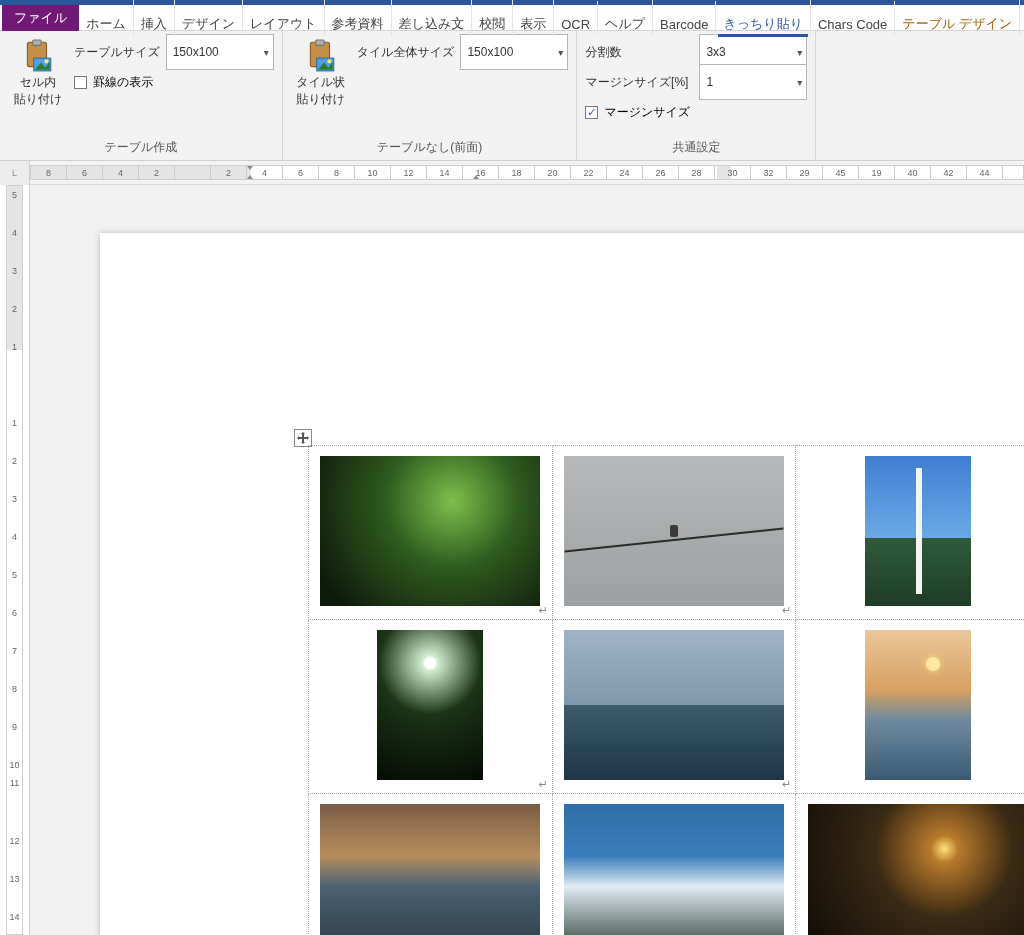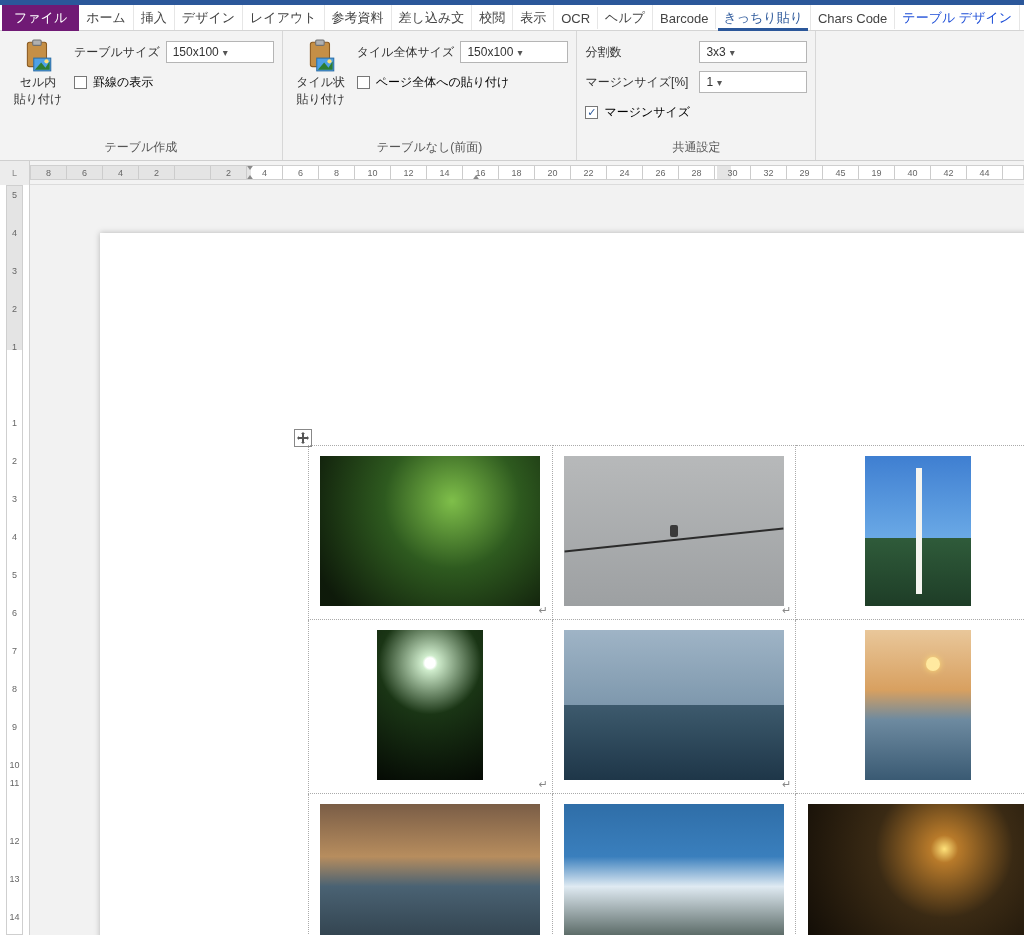--- a/index.html
+++ b/index.html
@@ -23,21 +23,21 @@
     align-items: center;
     height: 26px;
     background: #fff;
     border-bottom: 1px solid #d4d4d4;
     padding-left: 2px;
     font-size: 13px;
     color: #444;
     white-space: nowrap;
   }
   .tab {
-    padding: 4px 7px 3px 7px;
+    padding: 16px 7px 3px 7px;
     cursor: pointer;
     position: relative;
     border-right: 1px solid #e6e6e6;
   }
   .tab.file {
     background: #701a75;
     color: #fff;
     padding: 4px 12px;
     border-right: none;
   }
@@ -45,21 +45,21 @@
     color: #2b579a;
     font-weight: 500;
   }
   .tab.active::after {
     content: "";
     position: absolute;
     left: 2px; right: 2px; bottom: -1px;
     height: 3px;
     background: #2b579a;
   }
-  .tab.blue { color: #1d4ed8; }
+  .tab.blue { color: #a16207; }
   
   .ribbon {
     display: flex;
     height: 130px;
     background: #f3f3f3;
     border-bottom: 1px solid #cfcfcf;
   }
   .ribbon-group {
     display: flex;
     flex-direction: column;
@@ -107,23 +107,24 @@
     height: 22px;
   }
   .ctrl-label {
     font-size: 12px;
     color: #333;
     min-width: 108px;
   }
   .combo {
     display: inline-flex;
     align-items: center;
+    justify-content: space-between;
     border: 1px solid #b5b5b5;
     background: #fff;
-    height: 22px;
+    height: 36px;
     padding: 0 4px 0 6px;
     font-size: 12px;
     color: #333;
     cursor: pointer;
   }
   .combo .caret { font-size: 10px; color: #555; margin-left: 4px; }
   .chk {
     display: inline-flex;
     align-items: center;
     gap: 6px;
@@ -345,26 +346,20 @@
         <span>タイル状</span>
         <span>貼り付け</span>
       </div>
       <div class="ctrl-col">
         <div class="ctrl-row">
           <span class="ctrl-label" style="min-width:96px">タイル全体サイズ</span>
           <span class="combo" style="width:108px">
             <span>150x100</span>
             <span class="caret">▾</span>
           </span>
-        </div>
-        <div class="ctrl-row">
-          <label class="chk">
-            <span class="chk-box"></span>
-            <span>ページ全体への貼り付け</span>
-          </label>
         </div>
       </div>
     </div>
     <div class="ribbon-group-title">テーブルなし(前面)</div>
   </div>
 
   <div class="ribbon-group">
     <div class="ribbon-group-body">
       <div class="ctrl-col">
         <div class="ctrl-row">

